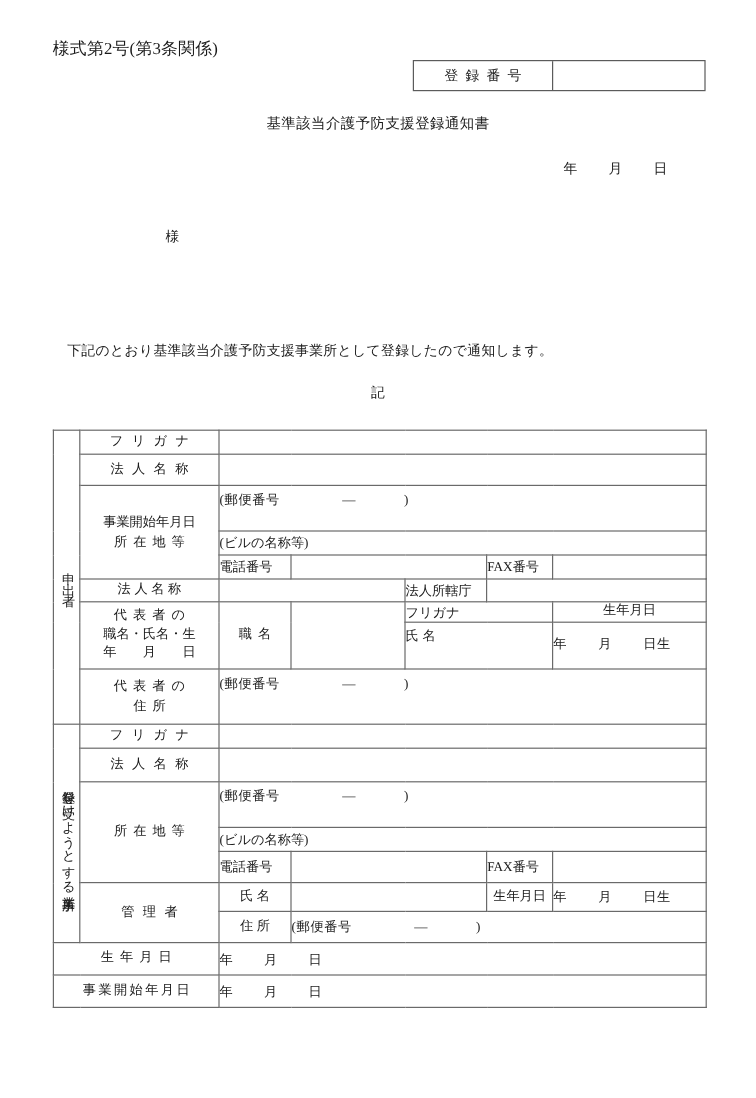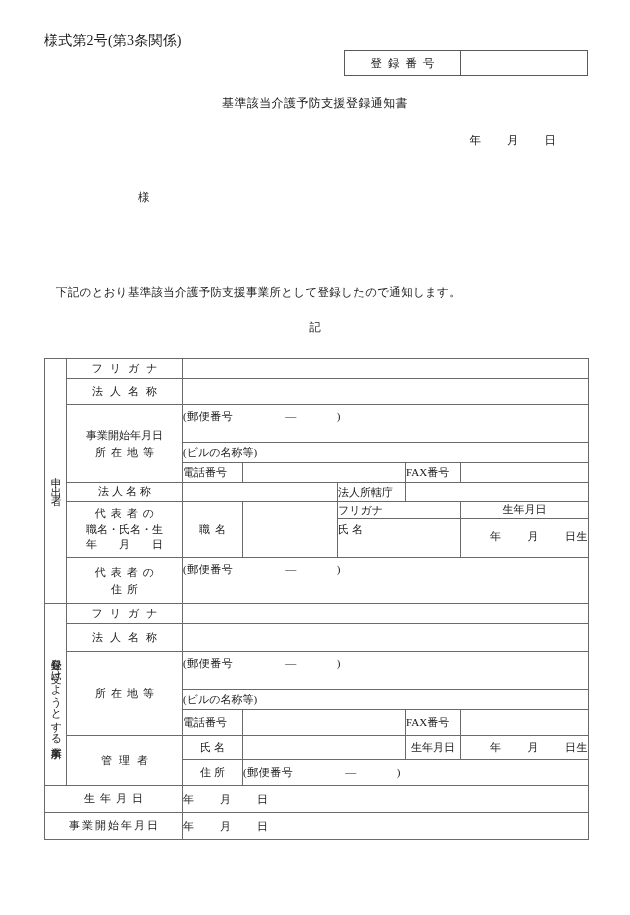--- a/index.html
+++ b/index.html
@@ -172,21 +172,21 @@
     padding: 3px 6px;
     font-size: 11px;
     text-align: left;
   }
 
   .postal { letter-spacing: 0.5px; }
   .postal .gap1 { display: inline-block; width: 52px; }
   .postal .gap2 { display: inline-block; width: 40px; }
 
   .ymd-birth {
-    text-align: right;
+    text-align: left;
     font-size: 11px;
     letter-spacing: 0.5px;
   }
   .ymd-birth .g { display: inline-block; width: 26px; }
 
   .ymd-bottom {
     text-align: left;
     padding-left: 74px;
     font-size: 11px;
   }

